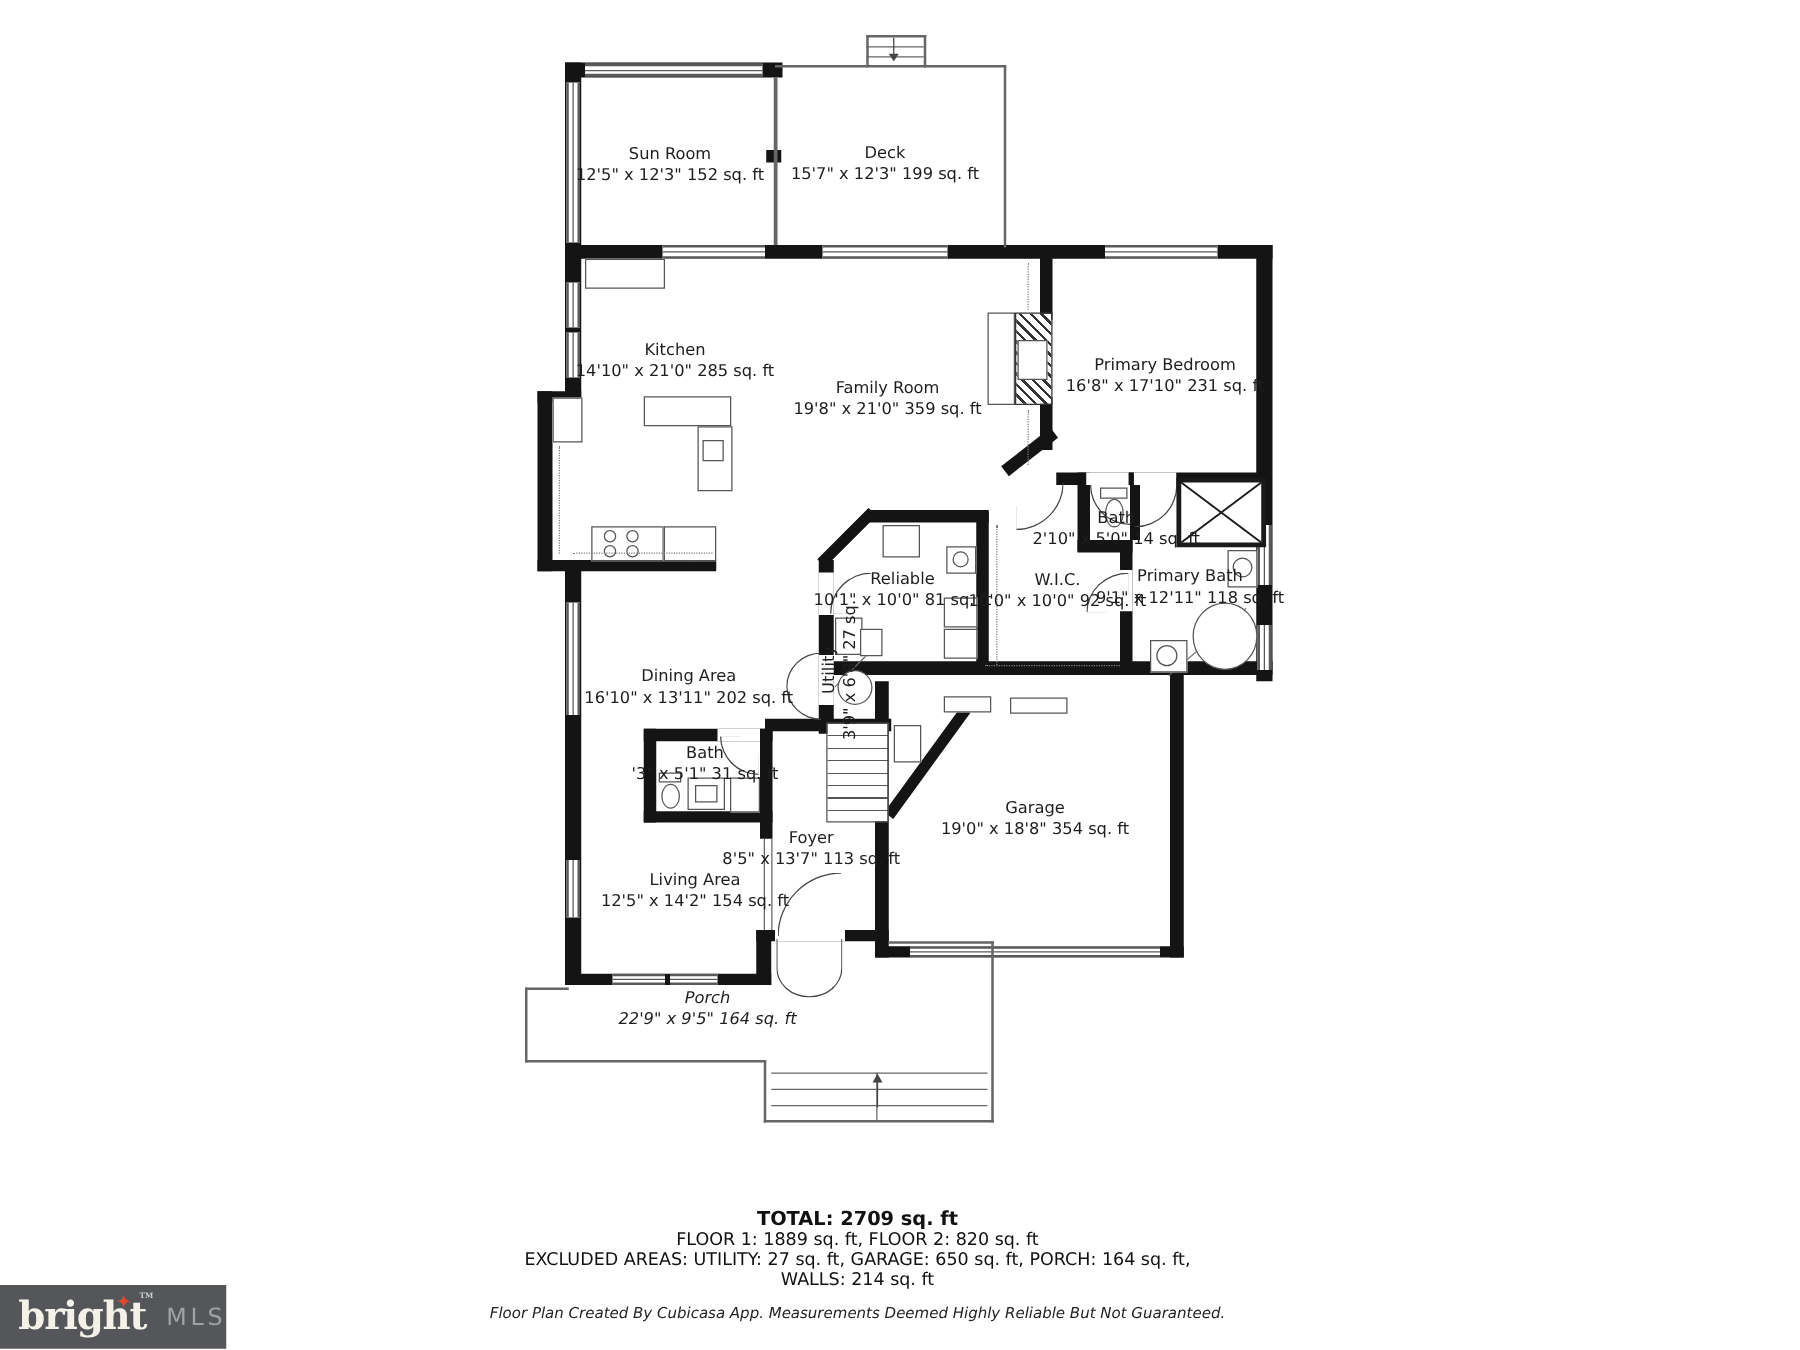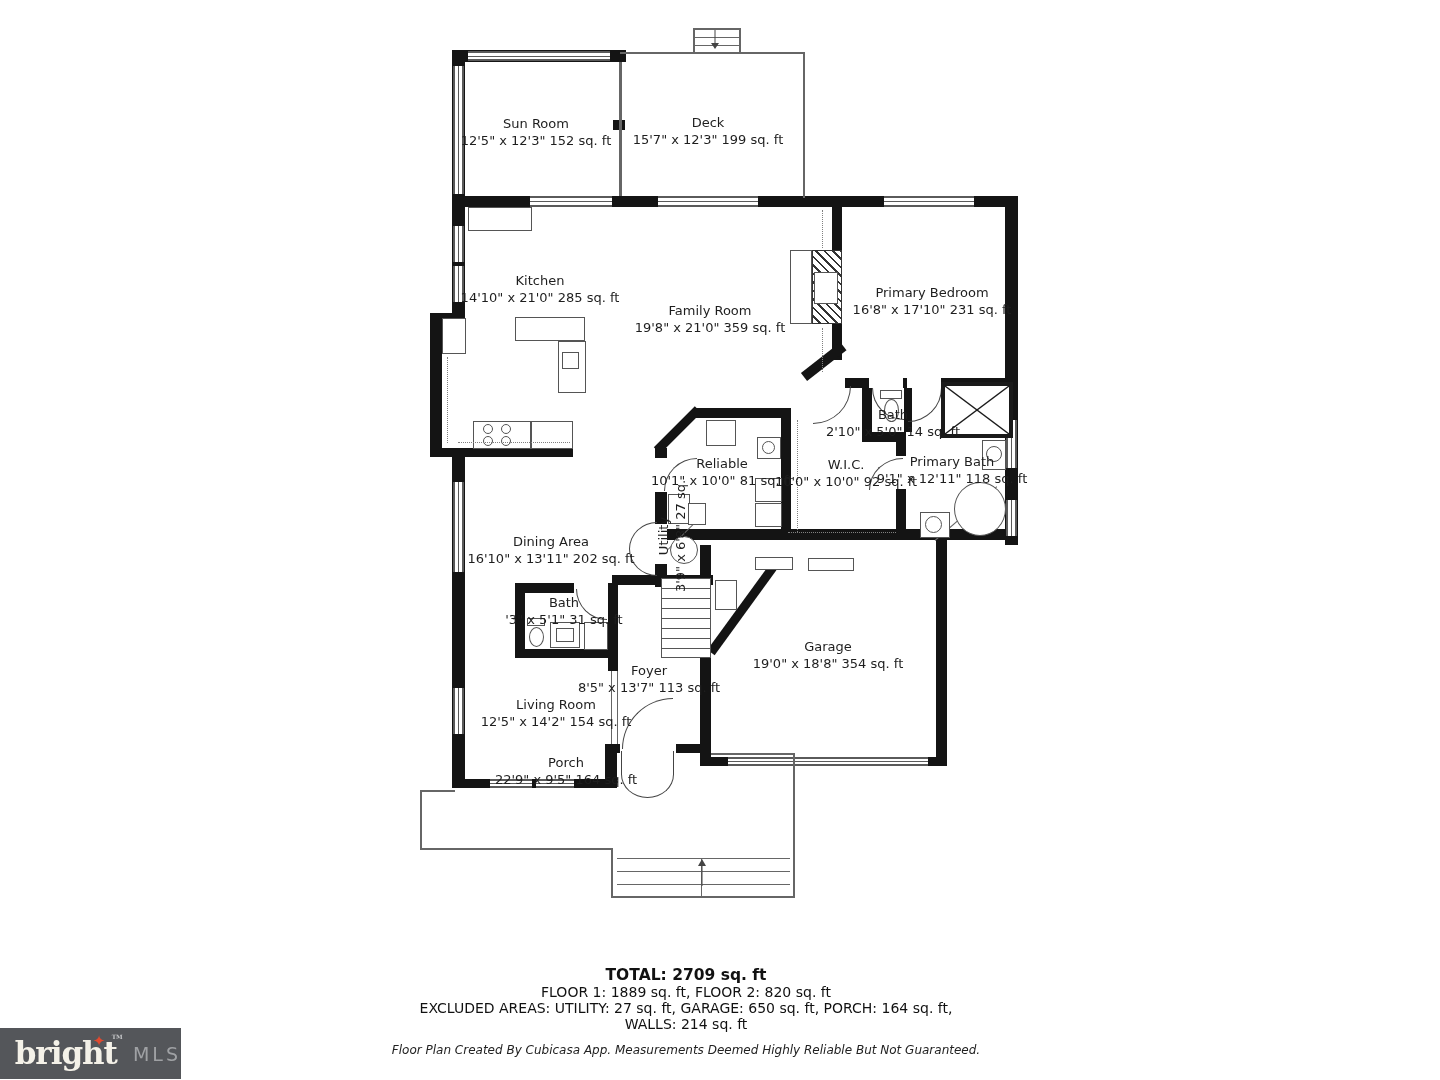--- a/index.html
+++ b/index.html
@@ -112,24 +112,24 @@
   </div>
   <div class="room-label" style="left:649px;top:680px;">
     <div>Foyer</div>
     <div>8'5" x 13'7" 113 sq. ft</div>
   </div>
   <div class="room-label" style="left:828px;top:656px;">
     <div>Garage</div>
     <div>19'0" x 18'8" 354 sq. ft</div>
   </div>
   <div class="room-label" style="left:556px;top:714px;">
-    <div>Living Room</div>
+    <div>Living Area</div>
     <div>12'5" x 14'2" 154 sq. ft</div>
   </div>
-  <div class="room-label" style="left:566px;top:772px;">
+  <div class="room-label" style="left:566px;top:808px;font-style:italic;">
     <div>Porch</div>
     <div>22'9" x 9'5" 164 sq. ft</div>
   </div>
 
   <div class="summary">
     <div class="total">TOTAL: 2709 sq. ft</div>
     <div>FLOOR 1: 1889 sq. ft, FLOOR 2: 820 sq. ft</div>
     <div>EXCLUDED AREAS: UTILITY: 27 sq. ft, GARAGE: 650 sq. ft, PORCH: 164 sq. ft,</div>
     <div>WALLS: 214 sq. ft</div>
   </div>

